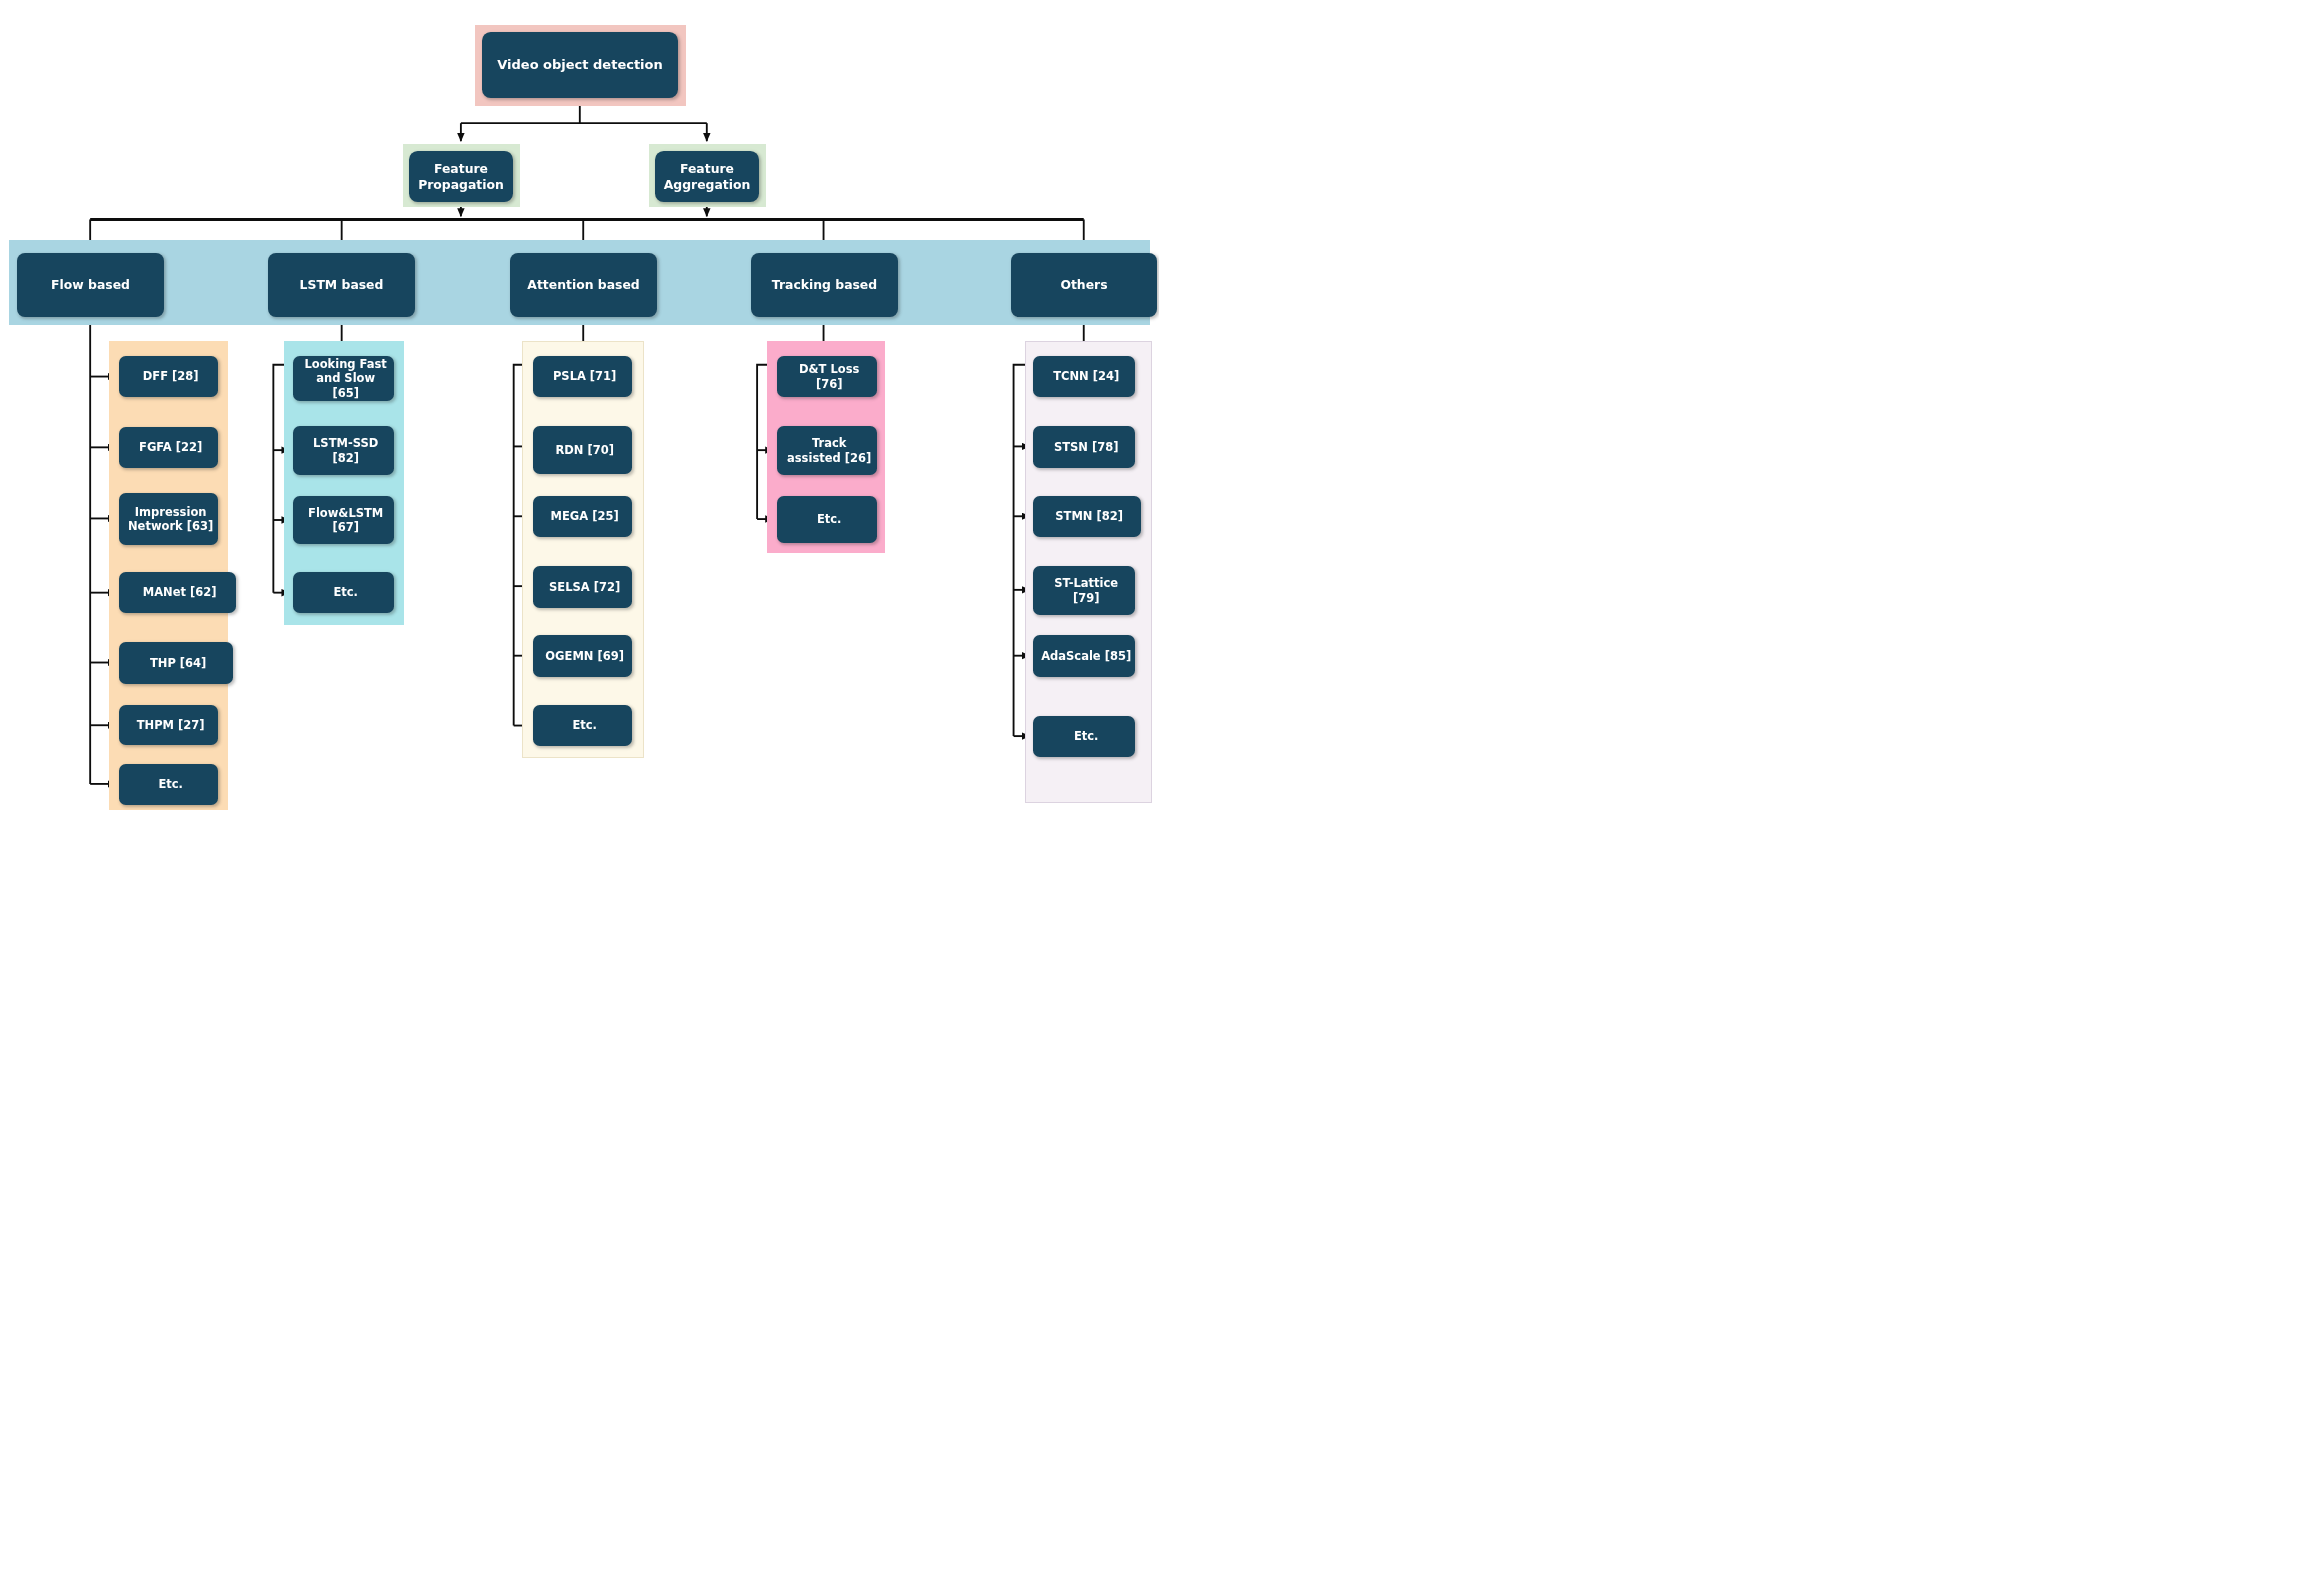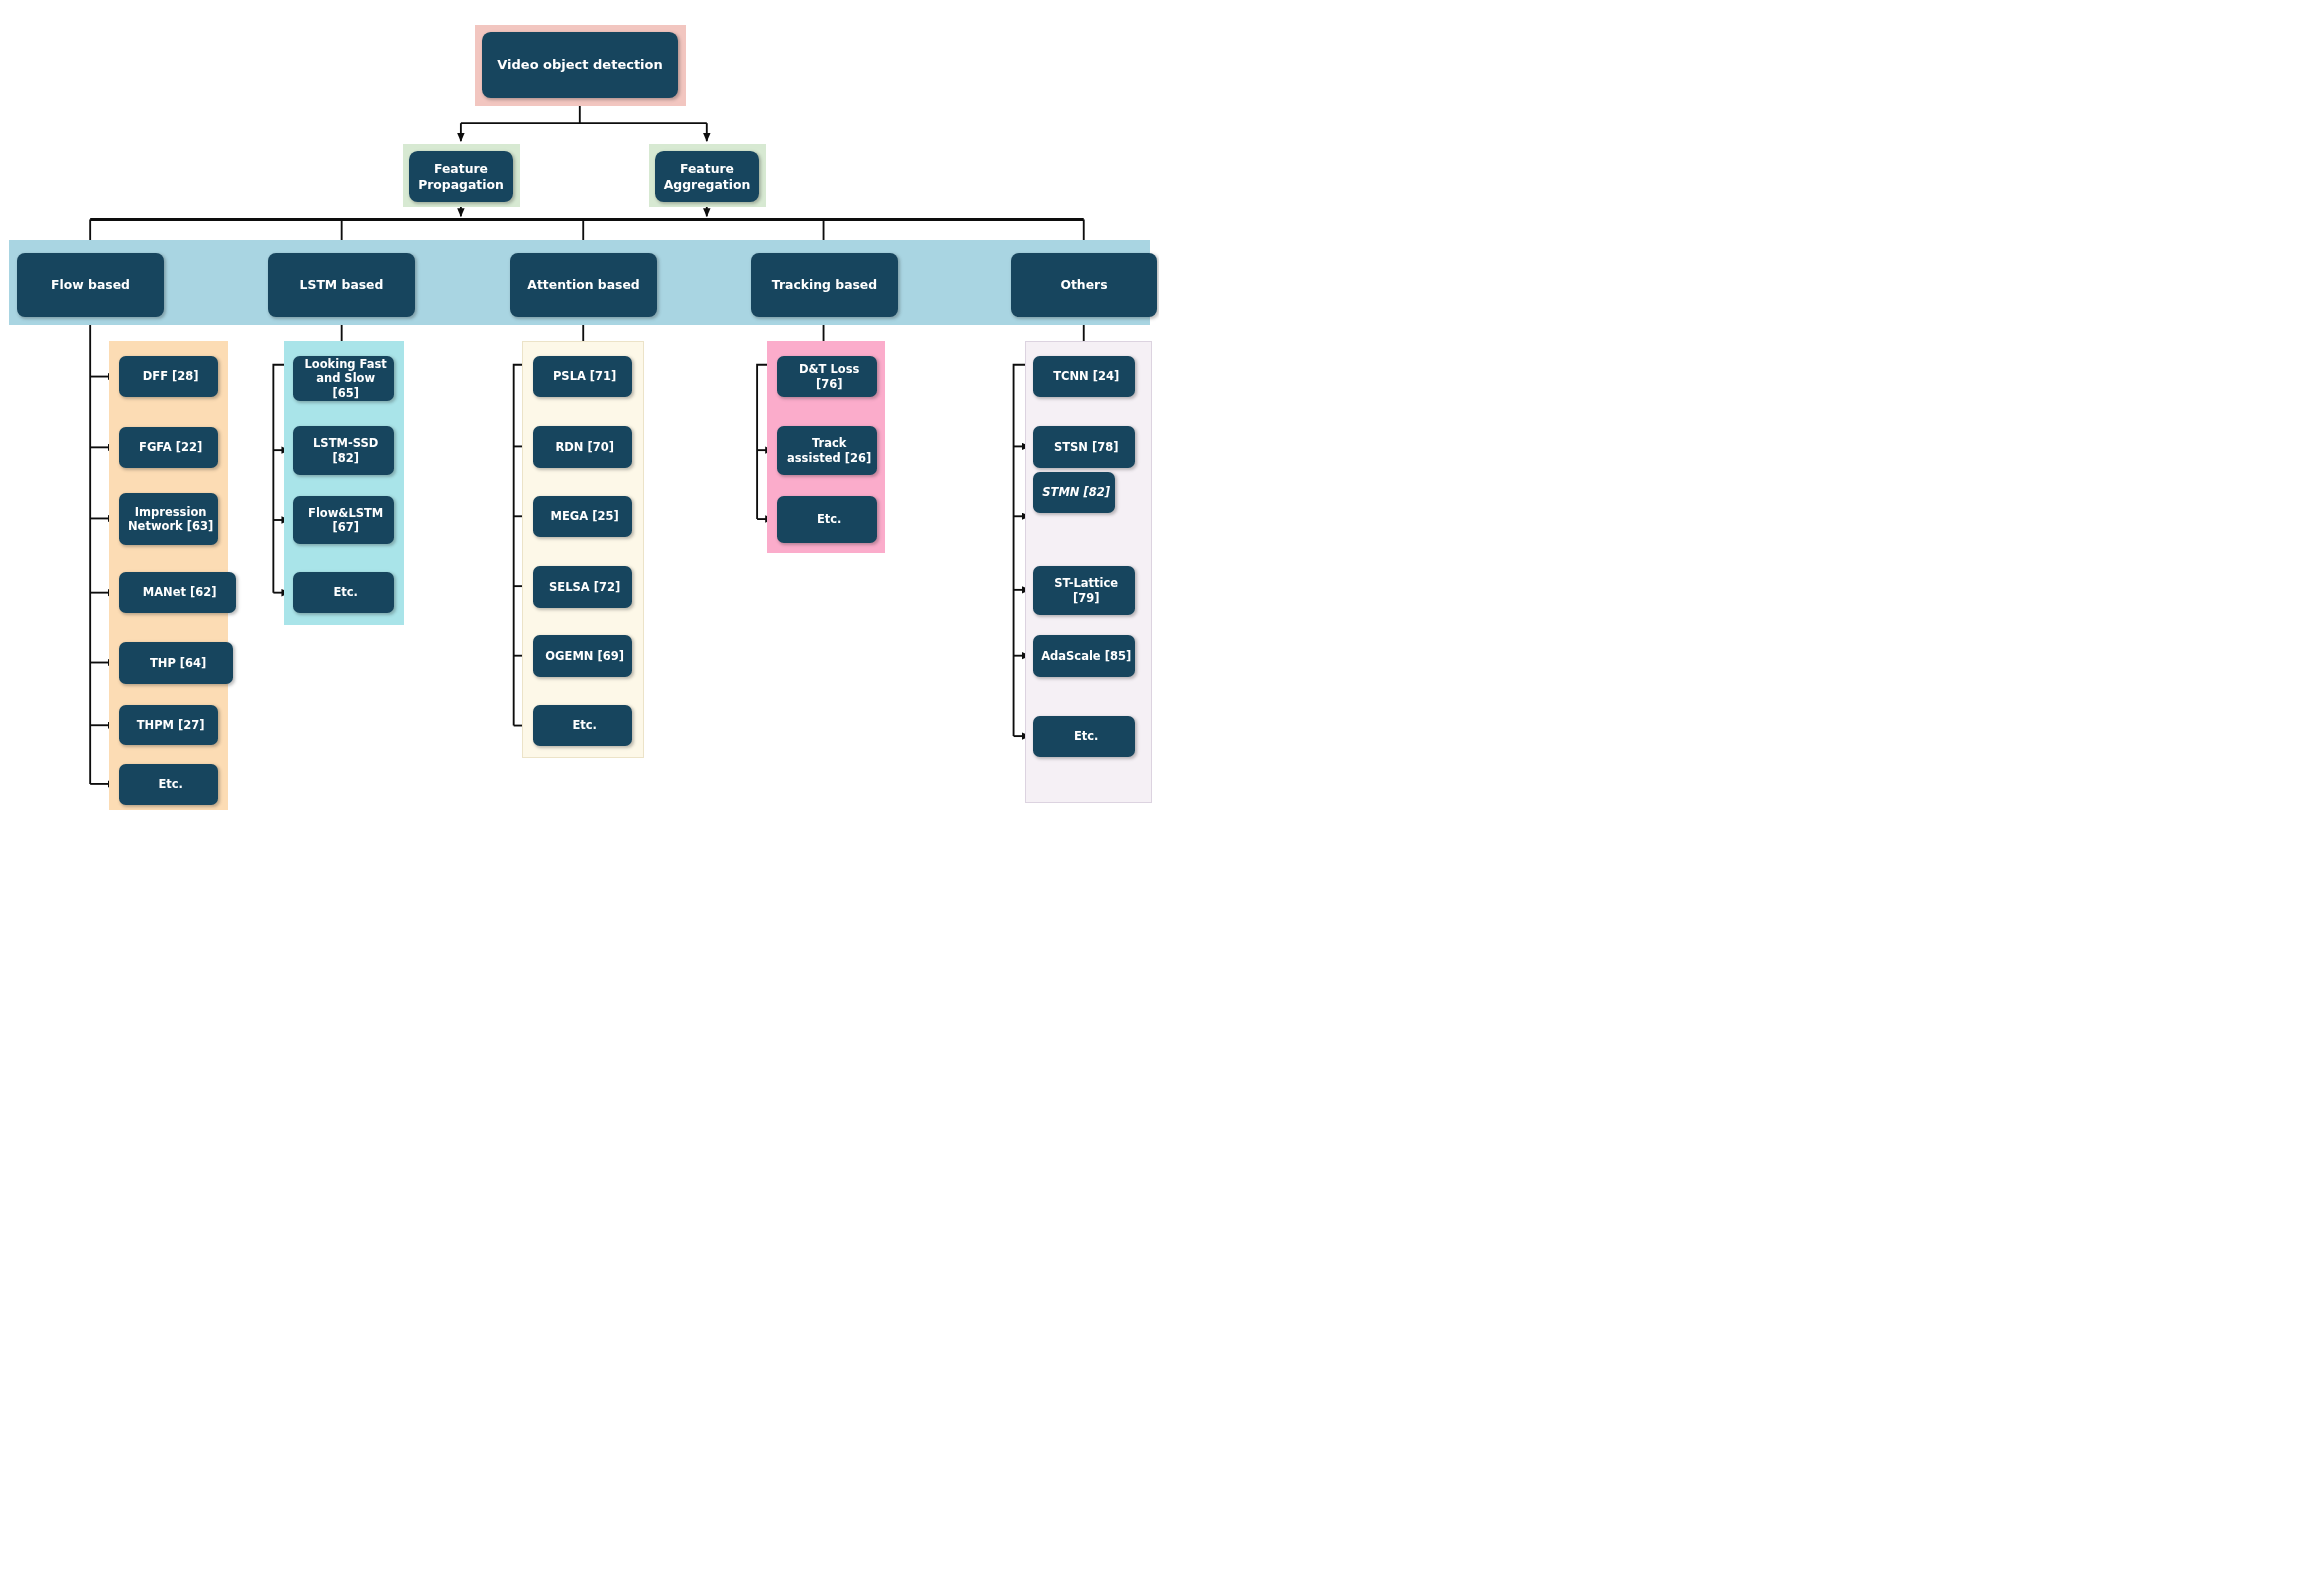--- a/index.html
+++ b/index.html
@@ -150,31 +150,31 @@
   <div class="node leaf" style="left:119px;top:625px;width:114px;height:42px;">THP [64]</div>
   <div class="node leaf" style="left:119px;top:688px;width:99px;height:40px;">THPM [27]</div>
   <div class="node leaf" style="left:119px;top:747px;width:99px;height:41px;">Etc.</div>
 
   <div class="node leaf" style="left:293px;top:339px;width:101px;height:45px;">Looking Fast and Slow [65]</div>
   <div class="node leaf" style="left:293px;top:409px;width:101px;height:49px;">LSTM-SSD [82]</div>
   <div class="node leaf" style="left:293px;top:479px;width:101px;height:48px;">Flow&amp;LSTM [67]</div>
   <div class="node leaf" style="left:293px;top:555px;width:101px;height:41px;">Etc.</div>
 
   <div class="node leaf" style="left:533px;top:339px;width:99px;height:41px;">PSLA [71]</div>
-  <div class="node leaf" style="left:533px;top:409px;width:99px;height:42px;">RDN [70]</div>
+  <div class="node leaf" style="left:533px;top:409px;width:99px;height:48px;">RDN [70]</div>
   <div class="node leaf" style="left:533px;top:479px;width:99px;height:41px;">MEGA [25]</div>
   <div class="node leaf" style="left:533px;top:549px;width:99px;height:42px;">SELSA [72]</div>
   <div class="node leaf" style="left:533px;top:618px;width:99px;height:42px;">OGEMN [69]</div>
   <div class="node leaf" style="left:533px;top:688px;width:99px;height:41px;">Etc.</div>
 
   <div class="node leaf" style="left:777px;top:339px;width:100px;height:41px;">D&amp;T Loss [76]</div>
   <div class="node leaf" style="left:777px;top:409px;width:100px;height:49px;">Track assisted [26]</div>
   <div class="node leaf" style="left:777px;top:479px;width:100px;height:47px;">Etc.</div>
 
   <div class="node leaf" style="left:1033px;top:339px;width:102px;height:41px;">TCNN [24]</div>
   <div class="node leaf" style="left:1033px;top:409px;width:102px;height:42px;">STSN [78]</div>
-  <div class="node leaf" style="left:1033px;top:455px;width:82px;height:41px;font-style:italic;">STMN [82]</div>
+  <div class="node leaf" style="left:1033px;top:479px;width:108px;height:41px;">STMN [82]</div>
   <div class="node leaf" style="left:1033px;top:549px;width:102px;height:49px;">ST-Lattice [79]</div>
   <div class="node leaf" style="left:1033px;top:618px;width:102px;height:42px;">AdaScale [85]</div>
   <div class="node leaf" style="left:1033px;top:699px;width:102px;height:41px;">Etc.</div>
 
 </div>
 
 
 </body></html>

